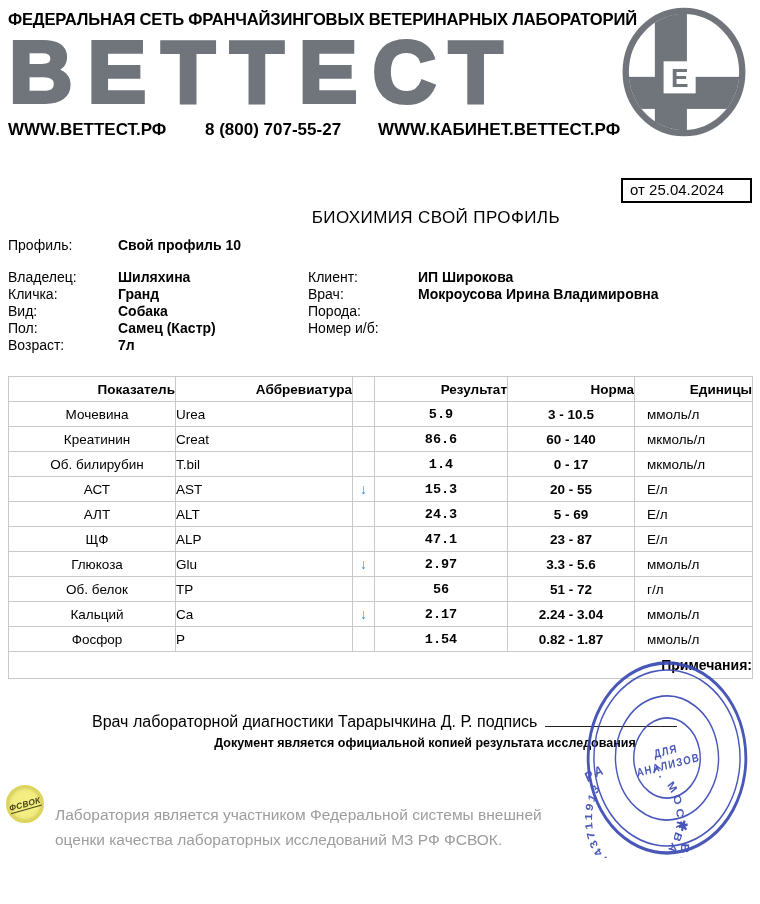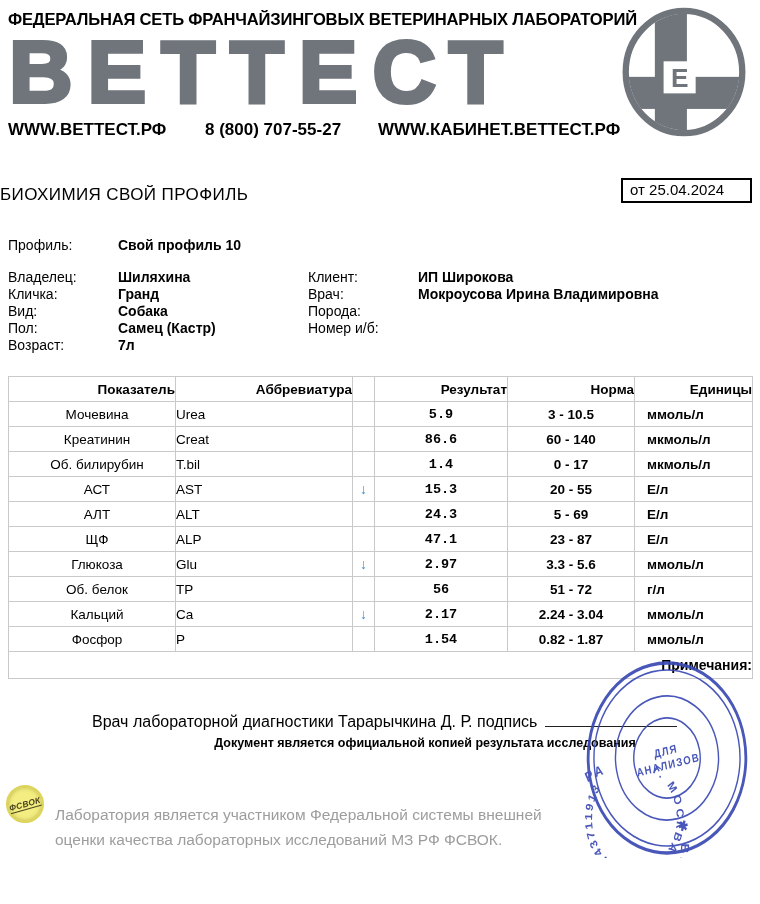--- a/index.html
+++ b/index.html
@@ -16,21 +16,21 @@
   .logo-text{
     position:absolute;left:9px;top:24px;font-size:88px;font-weight:bold;
     color:#70757c;-webkit-text-stroke:4px #70757c;letter-spacing:15px;
     line-height:96px;white-space:nowrap;
   }
   .contact{position:absolute;top:120px;font-size:17px;font-weight:bold;white-space:nowrap;}
   .contact.c1{left:8px;} .contact.c2{left:205px;} .contact.c3{left:378px;}
   .emblem{position:absolute;top:4px;right:8px;}
   
   .report-title{
-    position:absolute;top:185px;left:0;width:560px;text-align:left;
+    position:absolute;top:208px;left:0;width:560px;text-align:right;
     font-size:17px;letter-spacing:0.4px;
   }
   .number-box{
     position:absolute;top:178px;left:621px;width:131px;border:2px solid #000;
     box-sizing:border-box;padding:2px 7px 3px 7px;background:#fff;
   }
   .number-box .num{font-size:24px;font-weight:bold;letter-spacing:0.5px;line-height:26px;}
   .number-box .date{font-size:15px;line-height:16px;}
   
   .info{position:absolute;top:237px;left:8px;width:740px;font-size:14px;}
@@ -44,21 +44,21 @@
     position:absolute;top:376px;left:8px;width:744px;border-collapse:collapse;
     table-layout:fixed;font-size:13.5px;
   }
   .results th,.results td{border:1px solid #c9c9c9;height:24px;padding:0;overflow:hidden;}
   .results th{font-weight:bold;text-align:right;}
   td.c-param{text-align:center;padding-left:10px;}
   td.c-abbr{}
   td.c-flag{text-align:center;color:#3d8fd4;font-weight:bold;font-size:14px;}
   td.c-result{text-align:center;font-weight:bold;font-family:Liberation Mono, monospace;}
   td.c-norm{text-align:center;font-weight:bold;}
-  td.c-units{text-align:left;padding-left:12px;font-weight:bold;}
+  td.c-units{text-align:left;padding-left:12px;}
   td.notes-cell{font-weight:bold;text-align:right;padding:4px 0 5px 4px;font-size:14px;height:17px;}
   
   .doctor-line{position:absolute;top:712px;left:92px;font-size:16px;white-space:nowrap;}
   .sig-blank{display:inline-block;width:132px;border-bottom:1.5px solid #222;height:14px;margin-left:8px;}
   .official-copy{position:absolute;top:736px;left:85px;width:680px;text-align:center;
     font-size:12.5px;font-weight:bold;}
   
   .stamp{position:absolute;top:658px;left:584px;opacity:0.92;}
   
   .fsvok-seal{

